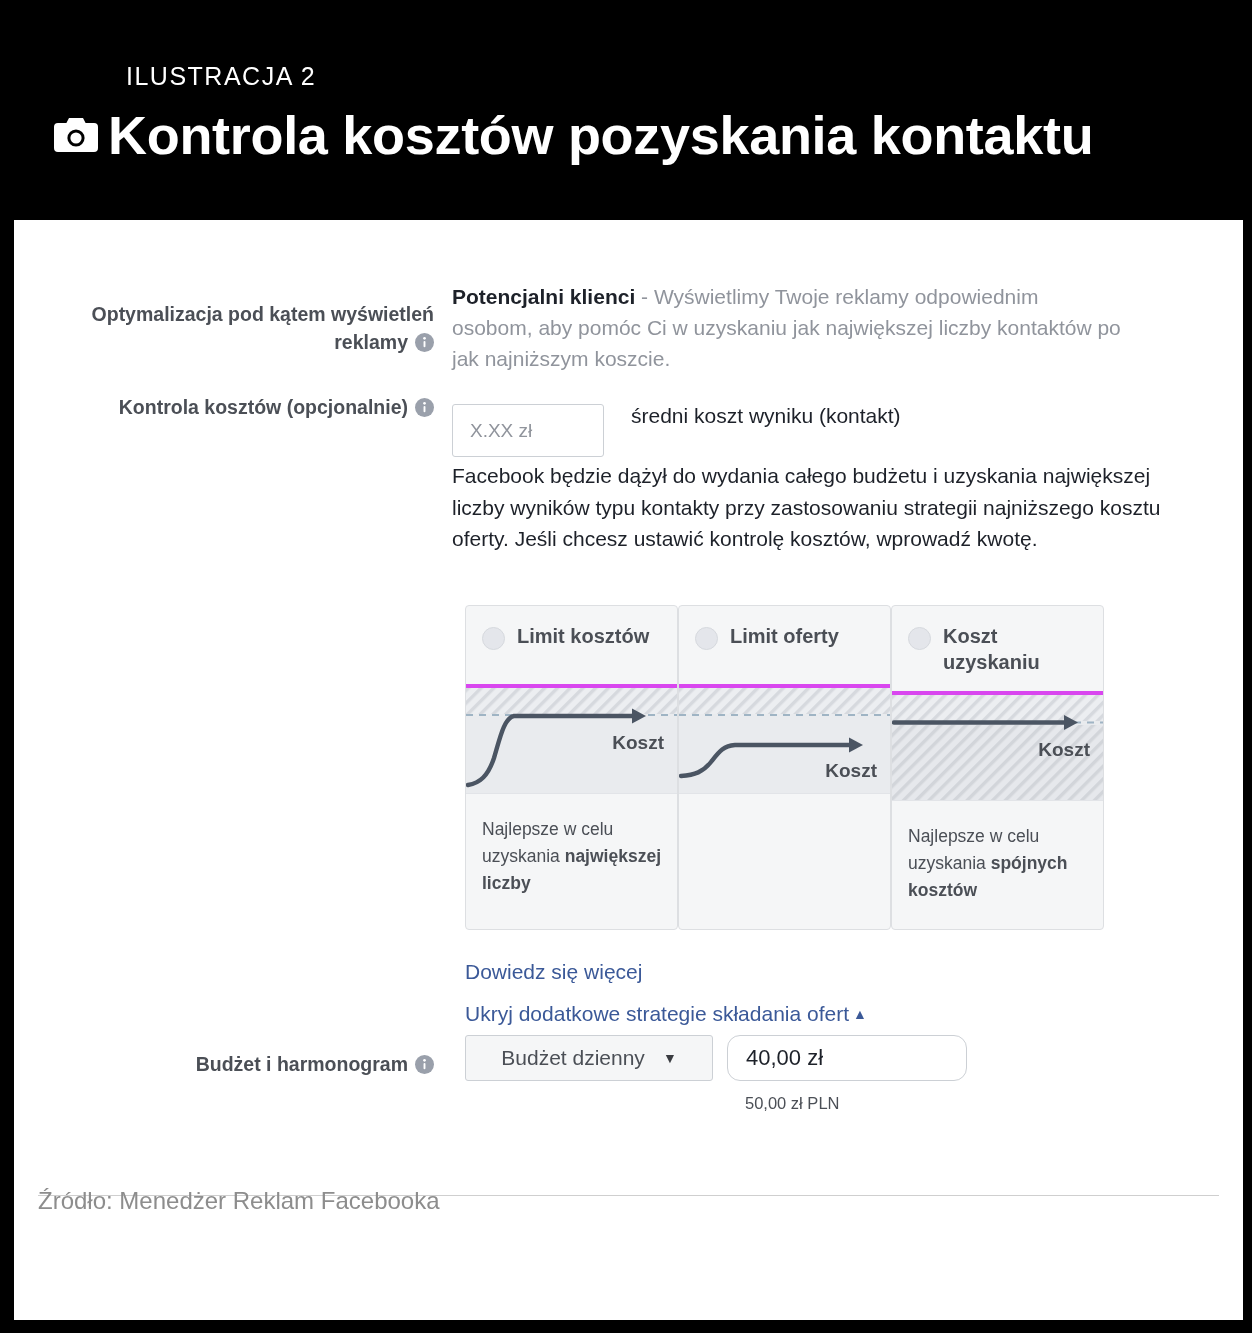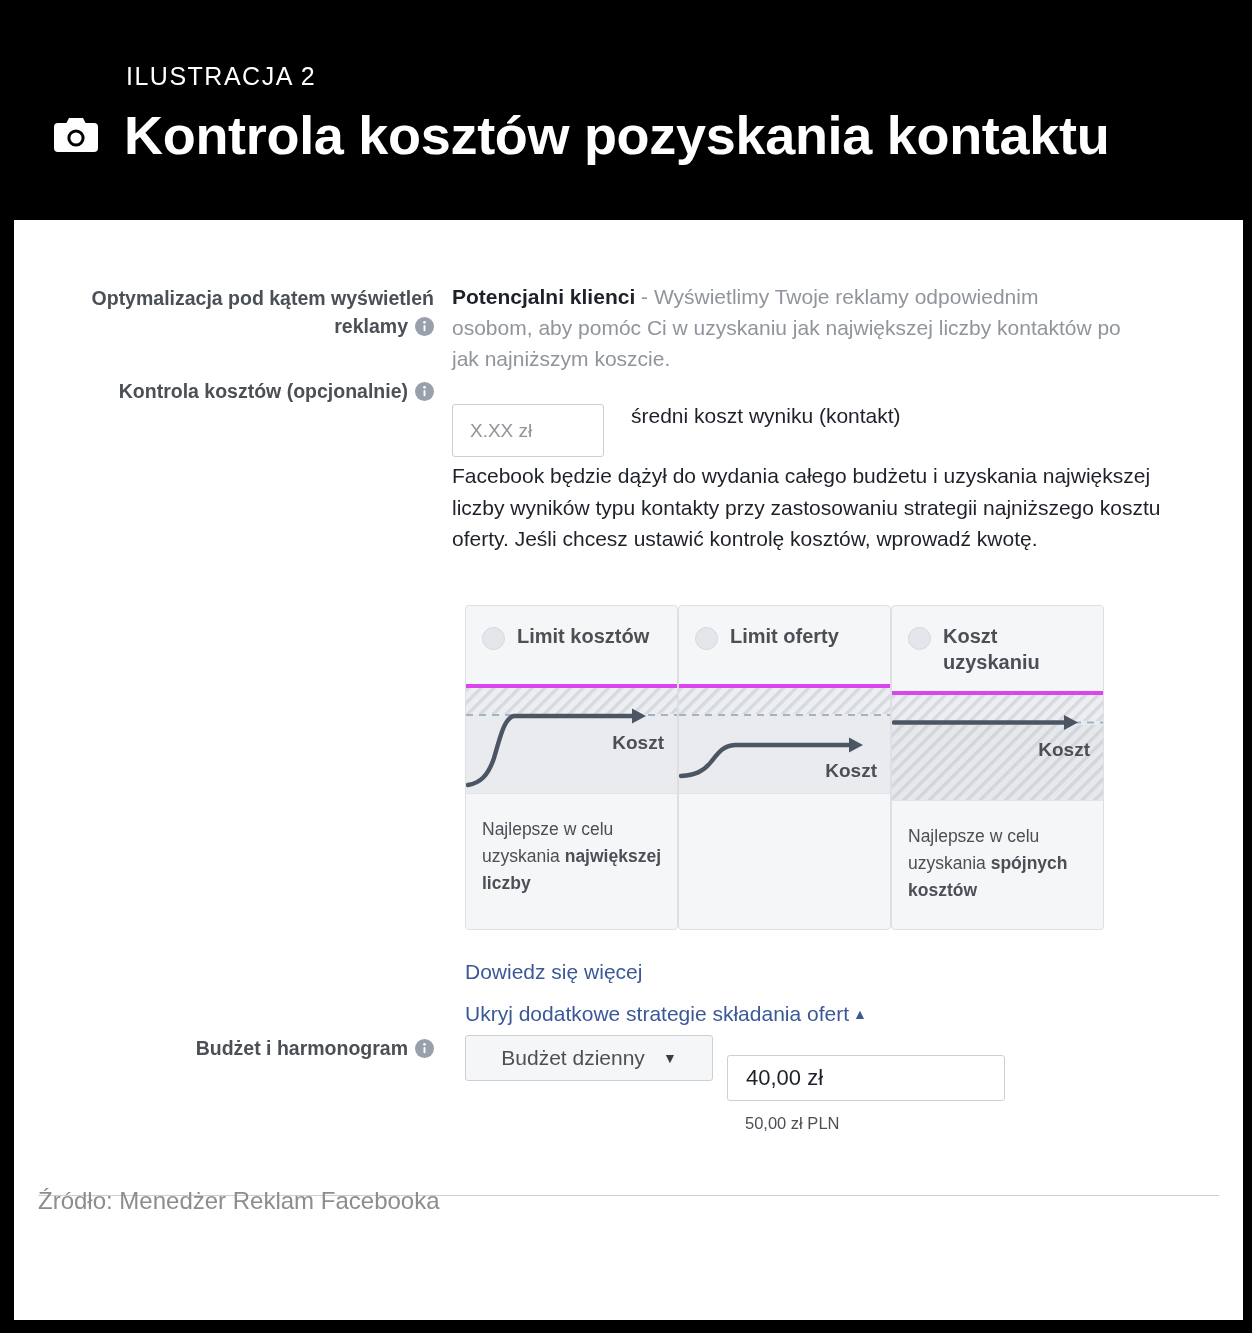--- a/index.html
+++ b/index.html
@@ -30,21 +30,21 @@
     font-size: 25px;
     letter-spacing: 0.06em;
     font-weight: 400;
     white-space: nowrap;
   }
   .fig-title-row {
     position: absolute;
     left: 44px; top: 108px;
     display: flex;
     align-items: center;
-    gap: 24px;
+    gap: 8px;
   }
   .camera-icon { width: 48px; height: 40px; display: block; }
   .fig-title {
     color: #ffffff;
     font-family: "Liberation Sans Narrow", "Liberation Sans", sans-serif;
     font-size: 54px;
     font-weight: 700;
     letter-spacing: -0.3px;
     white-space: nowrap;
     line-height: 1;
@@ -72,20 +72,21 @@
   .lbl {
     position: absolute;
     right: 0;
     text-align: right;
     color: #4b4f56;
     font-size: 19.5px;
     font-weight: 700;
     line-height: 1.42;
     width: 420px;
     padding-right: 0;
+    margin-top: 16px;
   }
   .lbl .txt { display: inline; }
   .info-icon {
     display: inline-block;
     vertical-align: -3px;
     width: 19px; height: 19px;
     margin-left: 7px;
   }
 
   .lbl-optimization { top: 65px; }
@@ -235,31 +236,30 @@
     gap: 18px;
     font-size: 21px;
     font-weight: 400;
     color: #4b4f56;
     box-sizing: border-box;
     cursor: pointer;
   }
   .caret-down { font-size: 14px; color: #3a3c41; }
   .budget-field-wrap { margin-left: 14px; }
   .budget-input {
-    width: 278px; height: 46px;
+    width: 240px; height: 46px;
     background: #ffffff;
     border: 1px solid #ccd0d5;
-    border-radius: 3px;
+    border-radius: 13px;
     display: flex;
     align-items: center;
     padding-left: 18px;
     box-sizing: border-box;
     font-size: 22px;
     color: #1d2129;
-    margin-top: 20px;
   }
   .budget-helper {
     margin-top: 13px;
     padding-left: 18px;
     font-size: 16.5px;
     color: #4b4f56;
   }
 
   
   .footer-rule {

